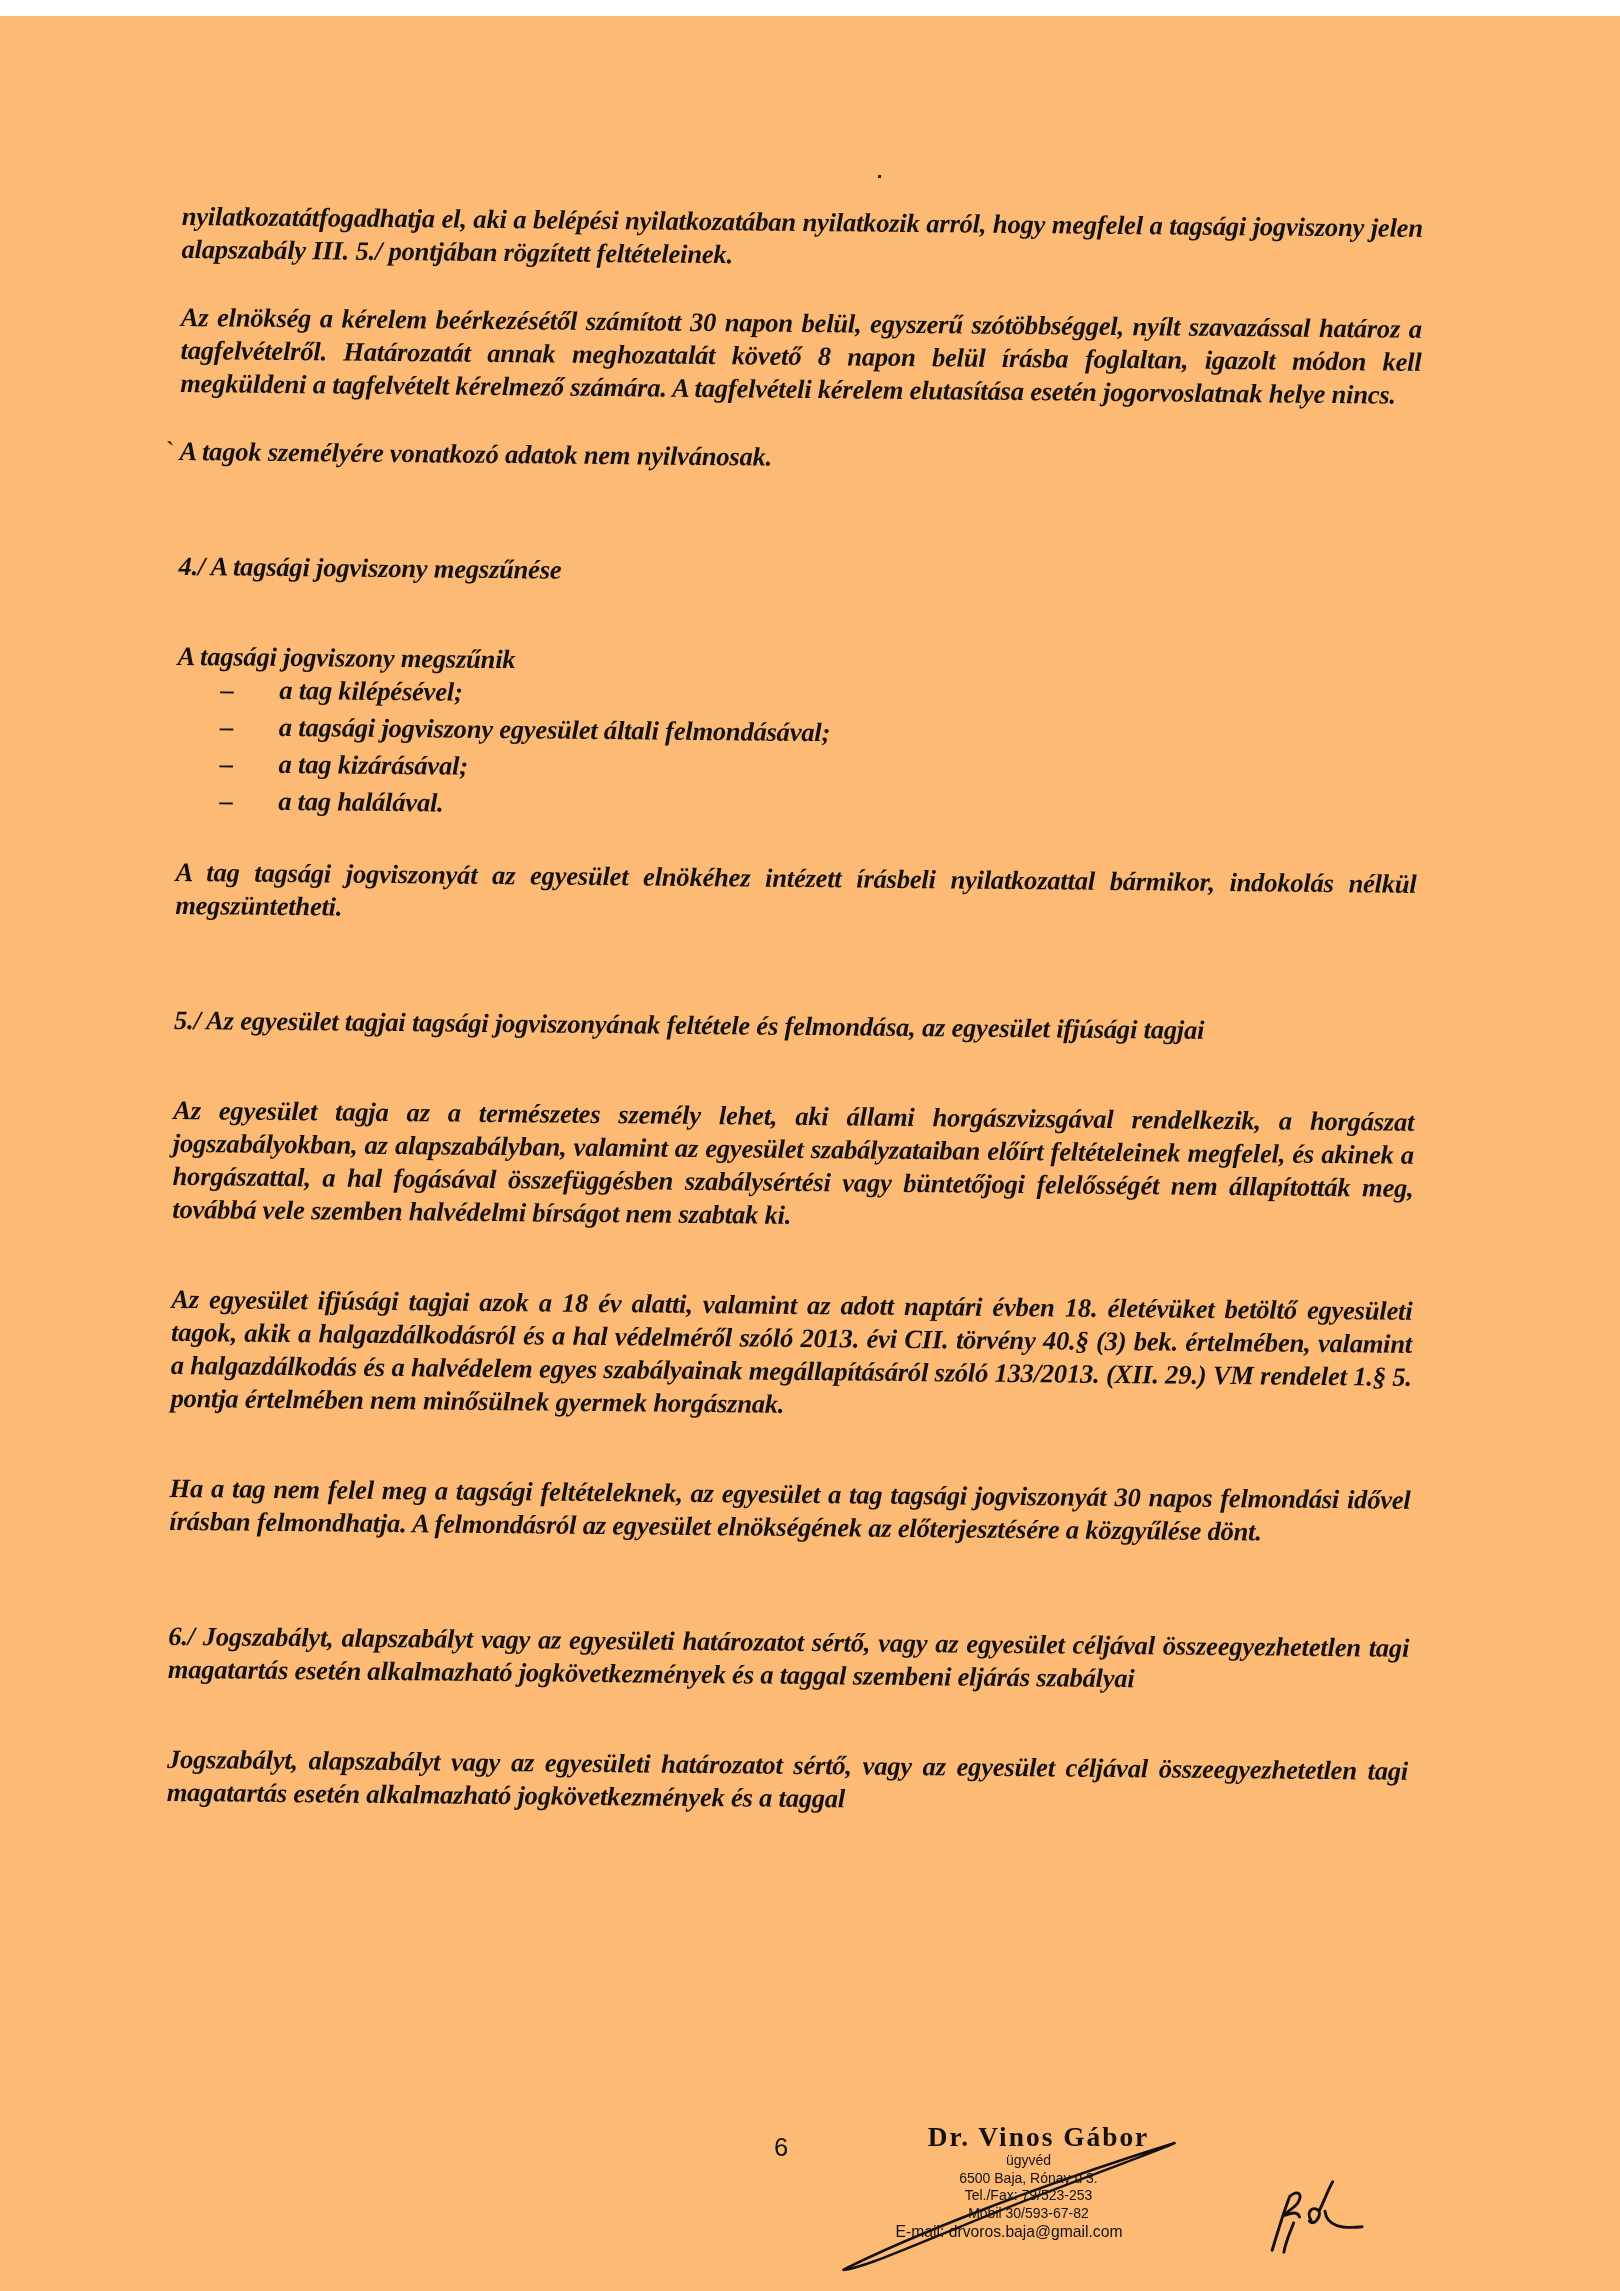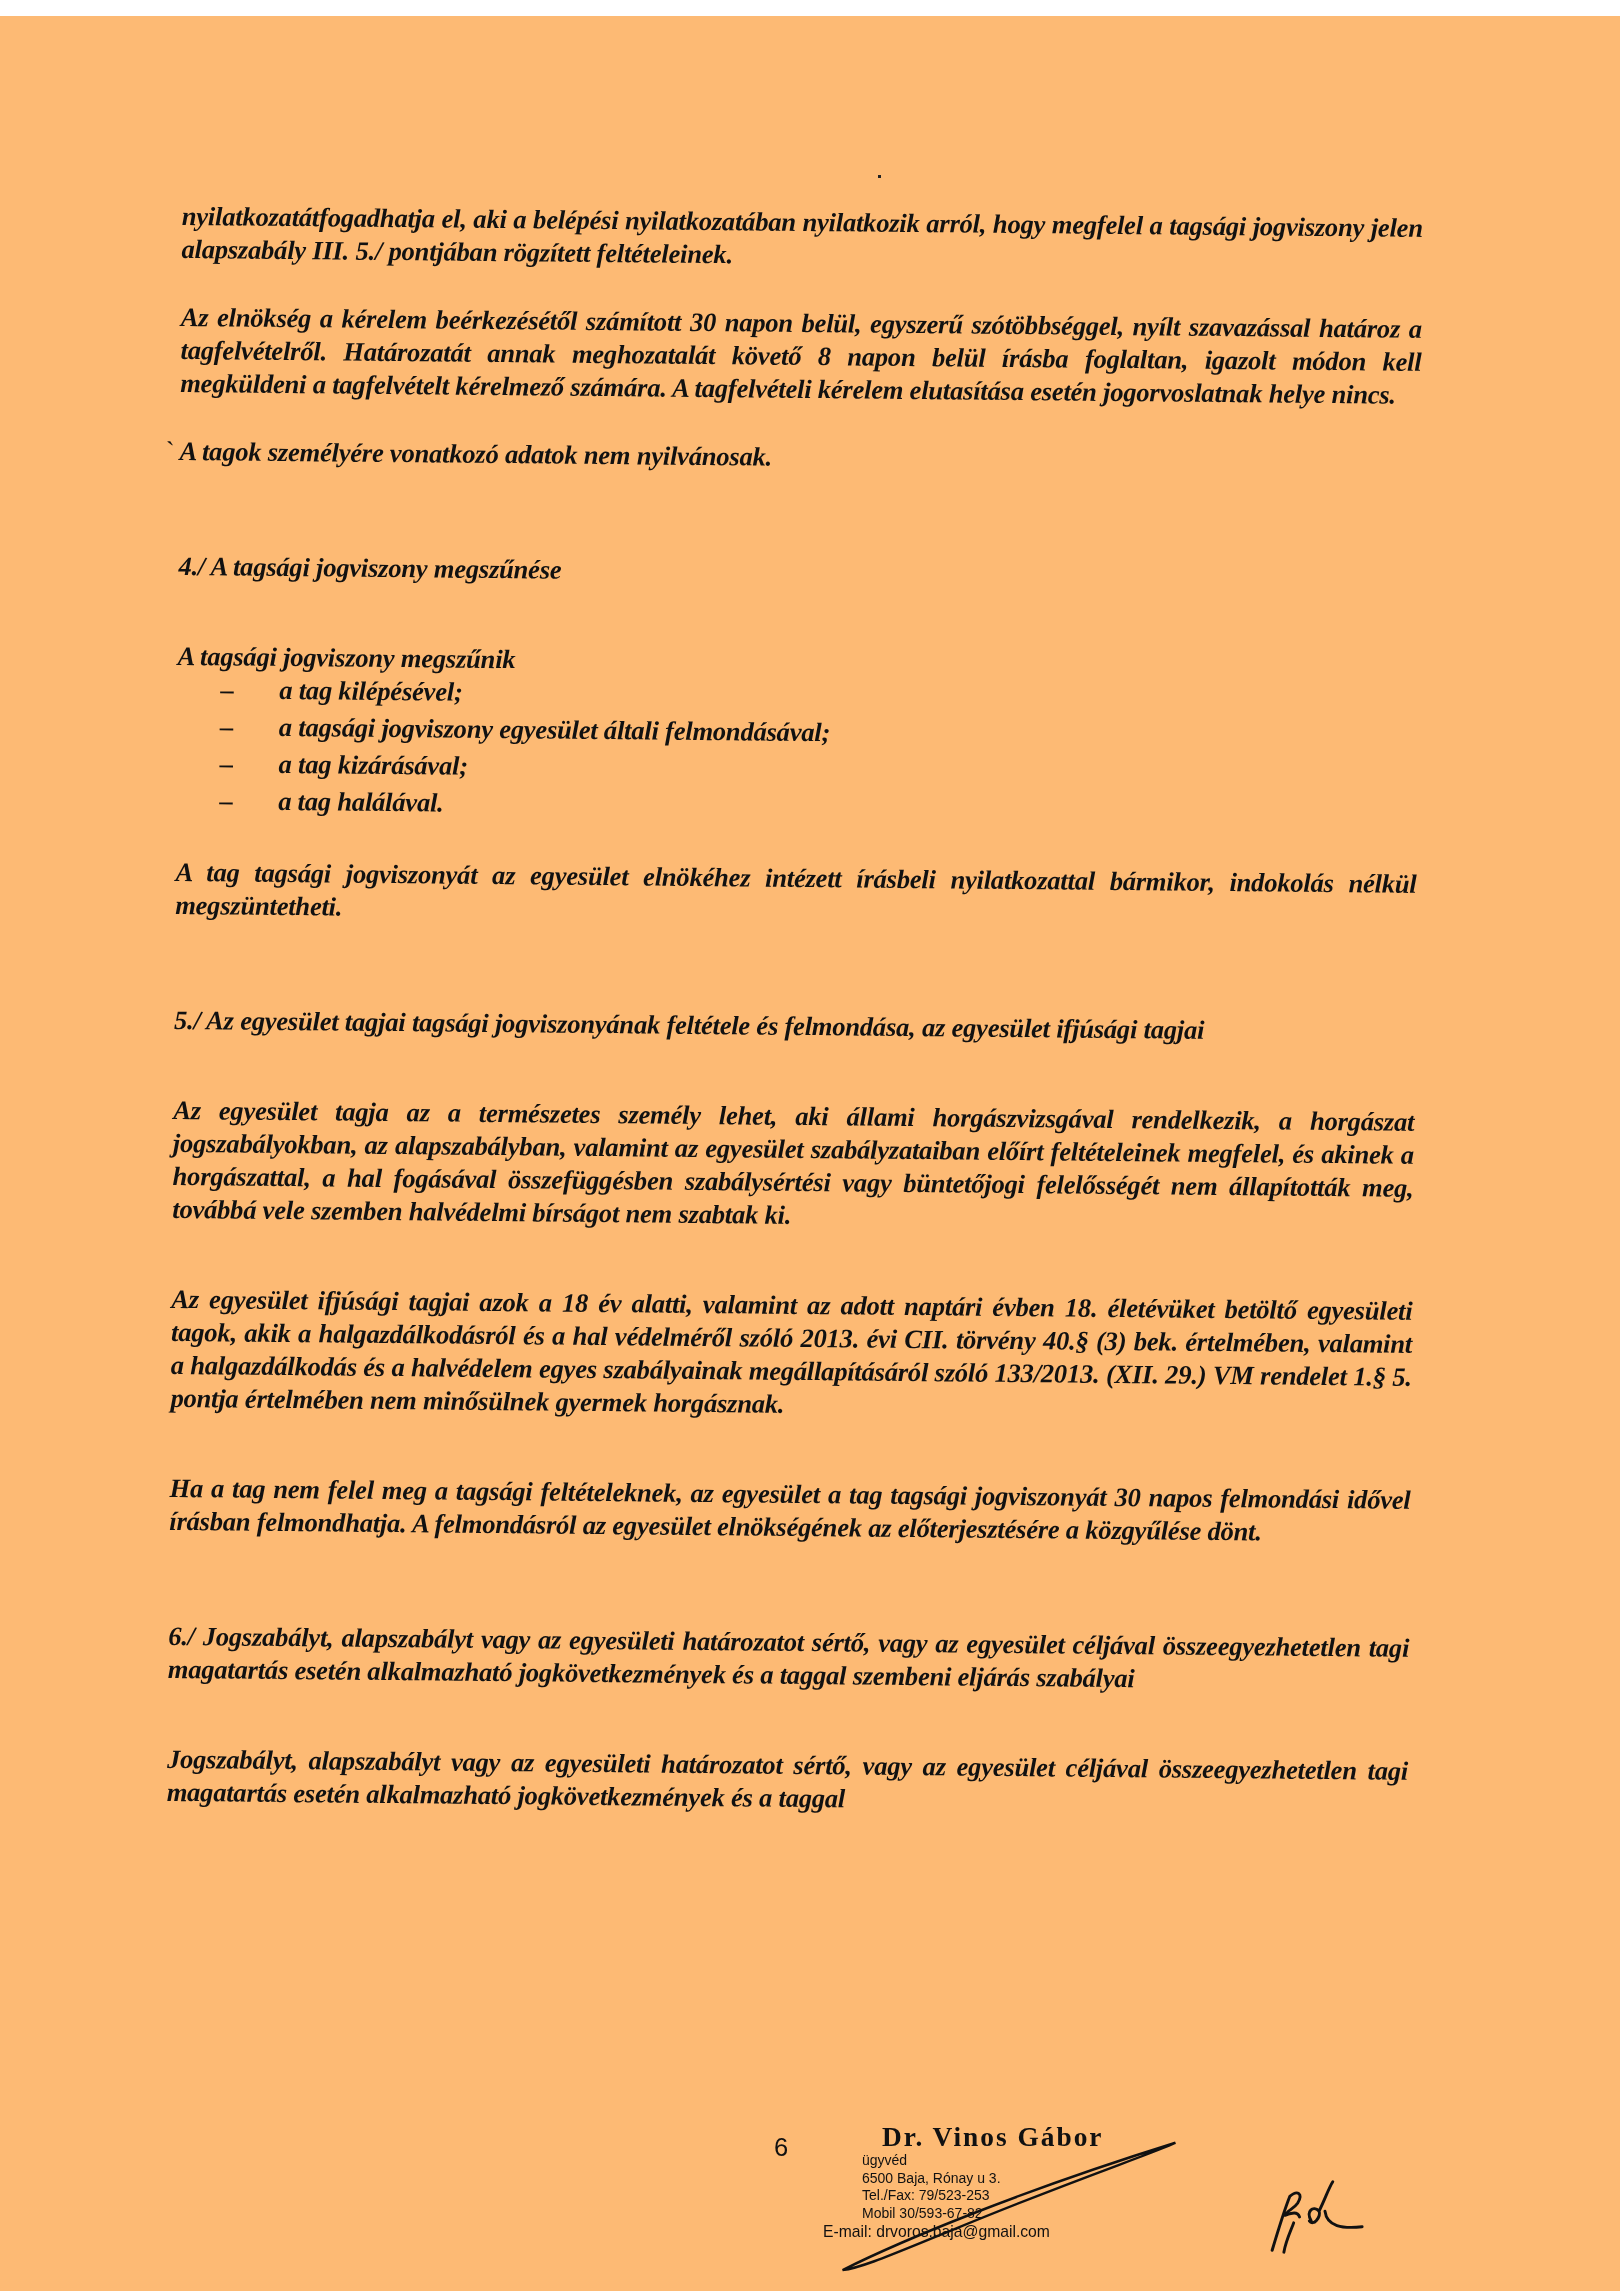--- a/index.html
+++ b/index.html
@@ -25,21 +25,21 @@
     ul.dash { list-style: none; margin: 0; padding: 0 0 0 0; }
     ul.dash li { position: relative; padding-left: 102px; height: 37px; }
     ul.dash li .dash-mark { position: absolute; left: 43px; top: 0; font-style: normal; }
     .tick-mark { position: absolute; left: -13.7px; font-style: normal; font-weight: normal; }
     .page-number {
       position: absolute; left: 774px; top: 2117px;
       font-family: "Liberation Sans", sans-serif; font-size: 25.5px; color: #111;
     }
     .stamp {
       position: absolute; left: 823px; top: 2107px; width: 372px; height: 157px;
-      font-family: "Liberation Sans", sans-serif; color: #111; 
+      font-family: "Liberation Sans", sans-serif; color: #111; text-align: center;
     }
     .stamp .stamp-name {
       font-family: "Liberation Serif", serif; font-weight: bold; font-size: 27.4px;
       letter-spacing: 2px; line-height: 29px; margin-left: 59px;
     }
     .stamp .stamp-line { font-size: 14px; line-height: 17.6px; margin-left: 39px; }
     .stamp .stamp-email { font-size: 15.7px; line-height: 19.6px; margin-left: 0px; }
     .stamp svg.stamp-stroke { position: absolute; left: 0; top: 0; }
     svg.initials { position: absolute; left: 1264px; top: 2156px; }
     .speck { position: absolute; left: 878px; top: 159px; width: 2.9px; height: 2.9px; background: #222; }

